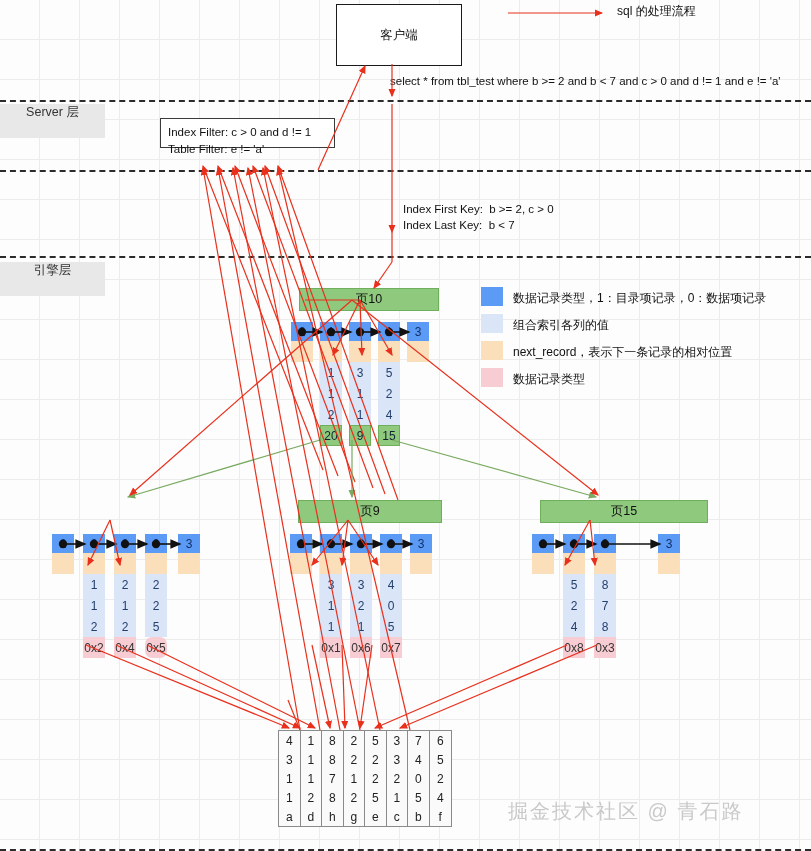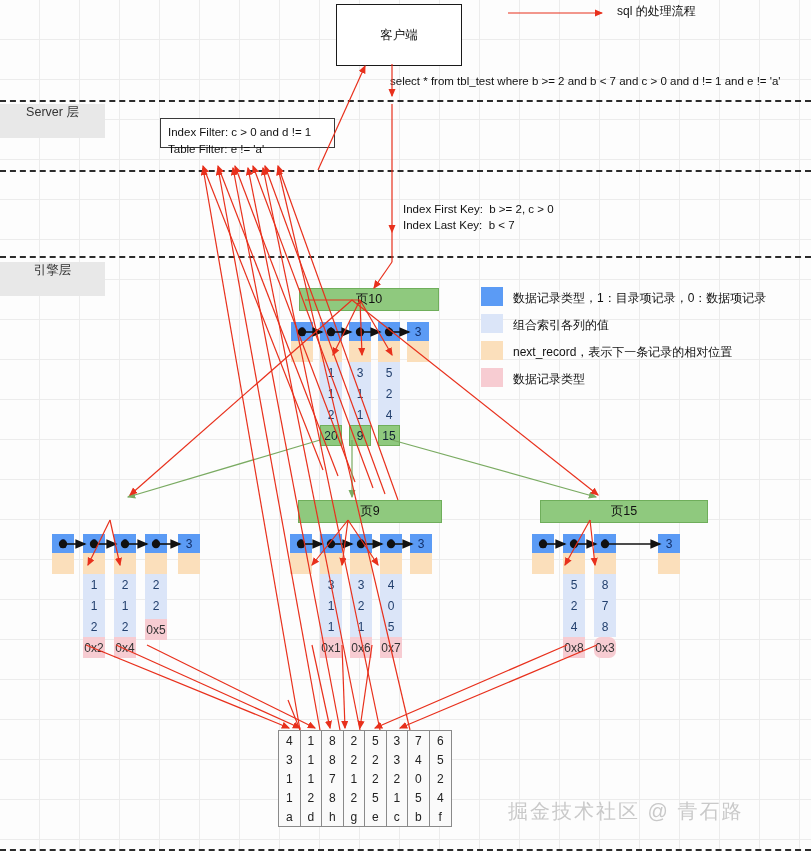--- a/index.html
+++ b/index.html
@@ -202,21 +202,21 @@
           <div class="addr" style="top: 103px;">0x4</div>
         </div>
         <div class="rec" style="left: 93px; top: 34px; width: 22px; height: 110px;">
           <div class="t">0</div>
           <div class="np"></div>
           <div class="vals">
             <div>2</div>
             <div>2</div>
             <div>5</div>
           </div>
-          <div class="addr" style="top: 85px;">0x5</div>
+          <div class="addr" style="top: 103px; border-radius: 7px;">0x5</div>
         </div>
         <div class="rec" style="left: 126px; top: 34px; width: 22px; height: 110px;">
           <div class="t">3</div>
           <div class="np"></div>
         </div>
       </div>
       <div class="page" style="left: 290px; top: 500px; width: 144px; height: 150px;">
         <div class="page-head" style="width: 144px; height: 23px;">页9</div>
         <div class="rec" style="left: 0px; top: 34px; width: 22px; height: 110px;">
           <div class="t">2</div>
@@ -274,21 +274,21 @@
           <div class="addr" style="top: 103px;">0x8</div>
         </div>
         <div class="rec" style="left: 62px; top: 34px; width: 22px; height: 110px;">
           <div class="t">0</div>
           <div class="np"></div>
           <div class="vals">
             <div>8</div>
             <div>7</div>
             <div>8</div>
           </div>
-          <div class="addr" style="top: 103px; border-radius: 7px;">0x3</div>
+          <div class="addr" style="top: 103px;">0x3</div>
         </div>
         <div class="rec" style="left: 126px; top: 34px; width: 22px; height: 110px;">
           <div class="t">3</div>
           <div class="np"></div>
         </div>
       </div>
     </div>
 
   <div class="dtable" style="left:278px;top:730px;">
       <div class="dcol" style="width: 21.5px;">

